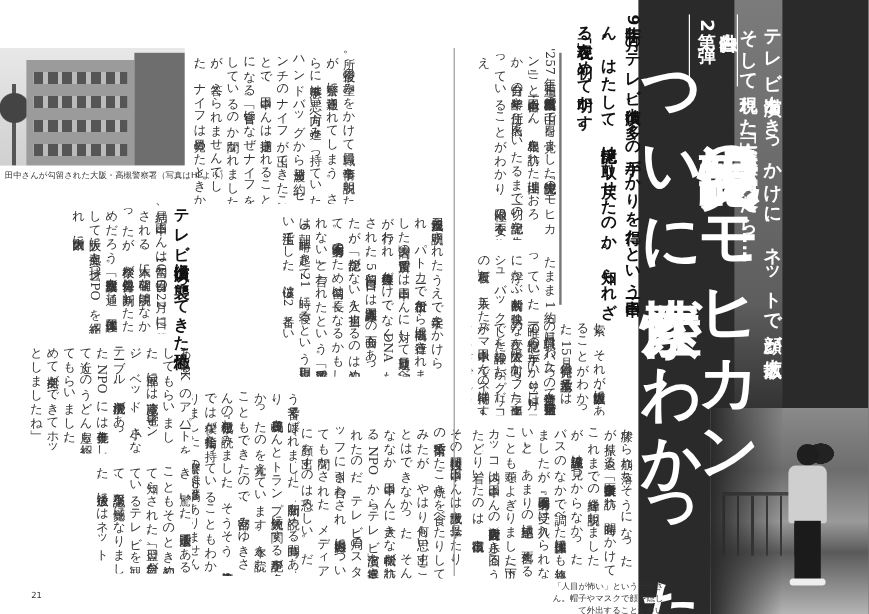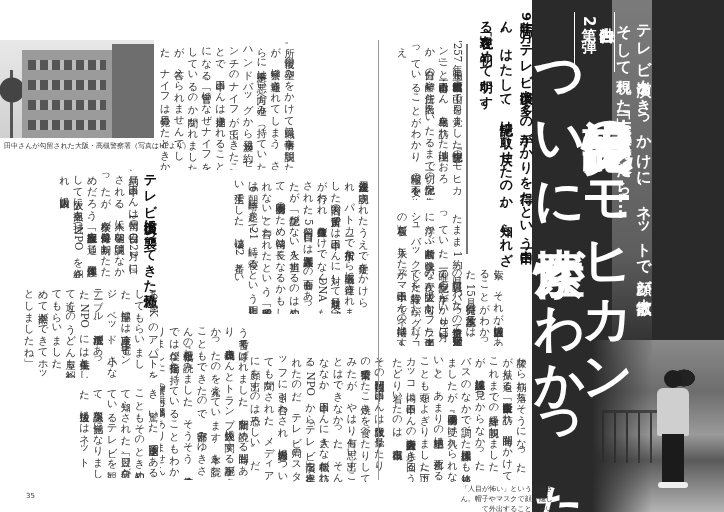--- a/index.html
+++ b/index.html
@@ -111,14 +111,14 @@
   </div>
   <div class="caption-left">田中さんが勾留された大阪・高槻警察署（写真はHPより）</div>
 
   <div class="section-head" style="left:142px; top:166px;">テレビ出演後に襲ってきた恐怖</div>
 
   <div class="col" style="left:4px; top:168px; width:136px; height:110px;">結局、田中さんは勾留10日目の8月22日に釈放される。本人に明確な説明はなかったが、検察が処分保留と判断したためだろう。「保護観察所を通じ、保護団体として大阪に拠点を持つNPOを紹介され、大阪市内に</div>
   <div class="col" style="left:4px; top:282px; width:156px; height:96px;">あるIKのアパートを案内してもらいました。部屋には冷蔵庫、電子レンジ、ベッド、小さなテーブル、洗濯機があった。NPOには仕事先として近くのうどん屋も紹介してもらいました。初めて拠点ができてホッとしましたね」</div>
   <div class="col" style="left:4px; top:382px; width:156px; height:96px;">き、驚いた。全国放送であることもそのとき初めて知らされた。「翌日、自分が出ているテレビを観て、不思議な感覚になりました。放送後にはネット</div>
 
   <div class="caption-right">「人目が怖い」という田中さん。帽子やマスクで顔を隠して外出することが多い</div>
-  <div class="pagenum">35</div>
+  <div class="pagenum">21</div>
 </div>
 
 </body></html>

